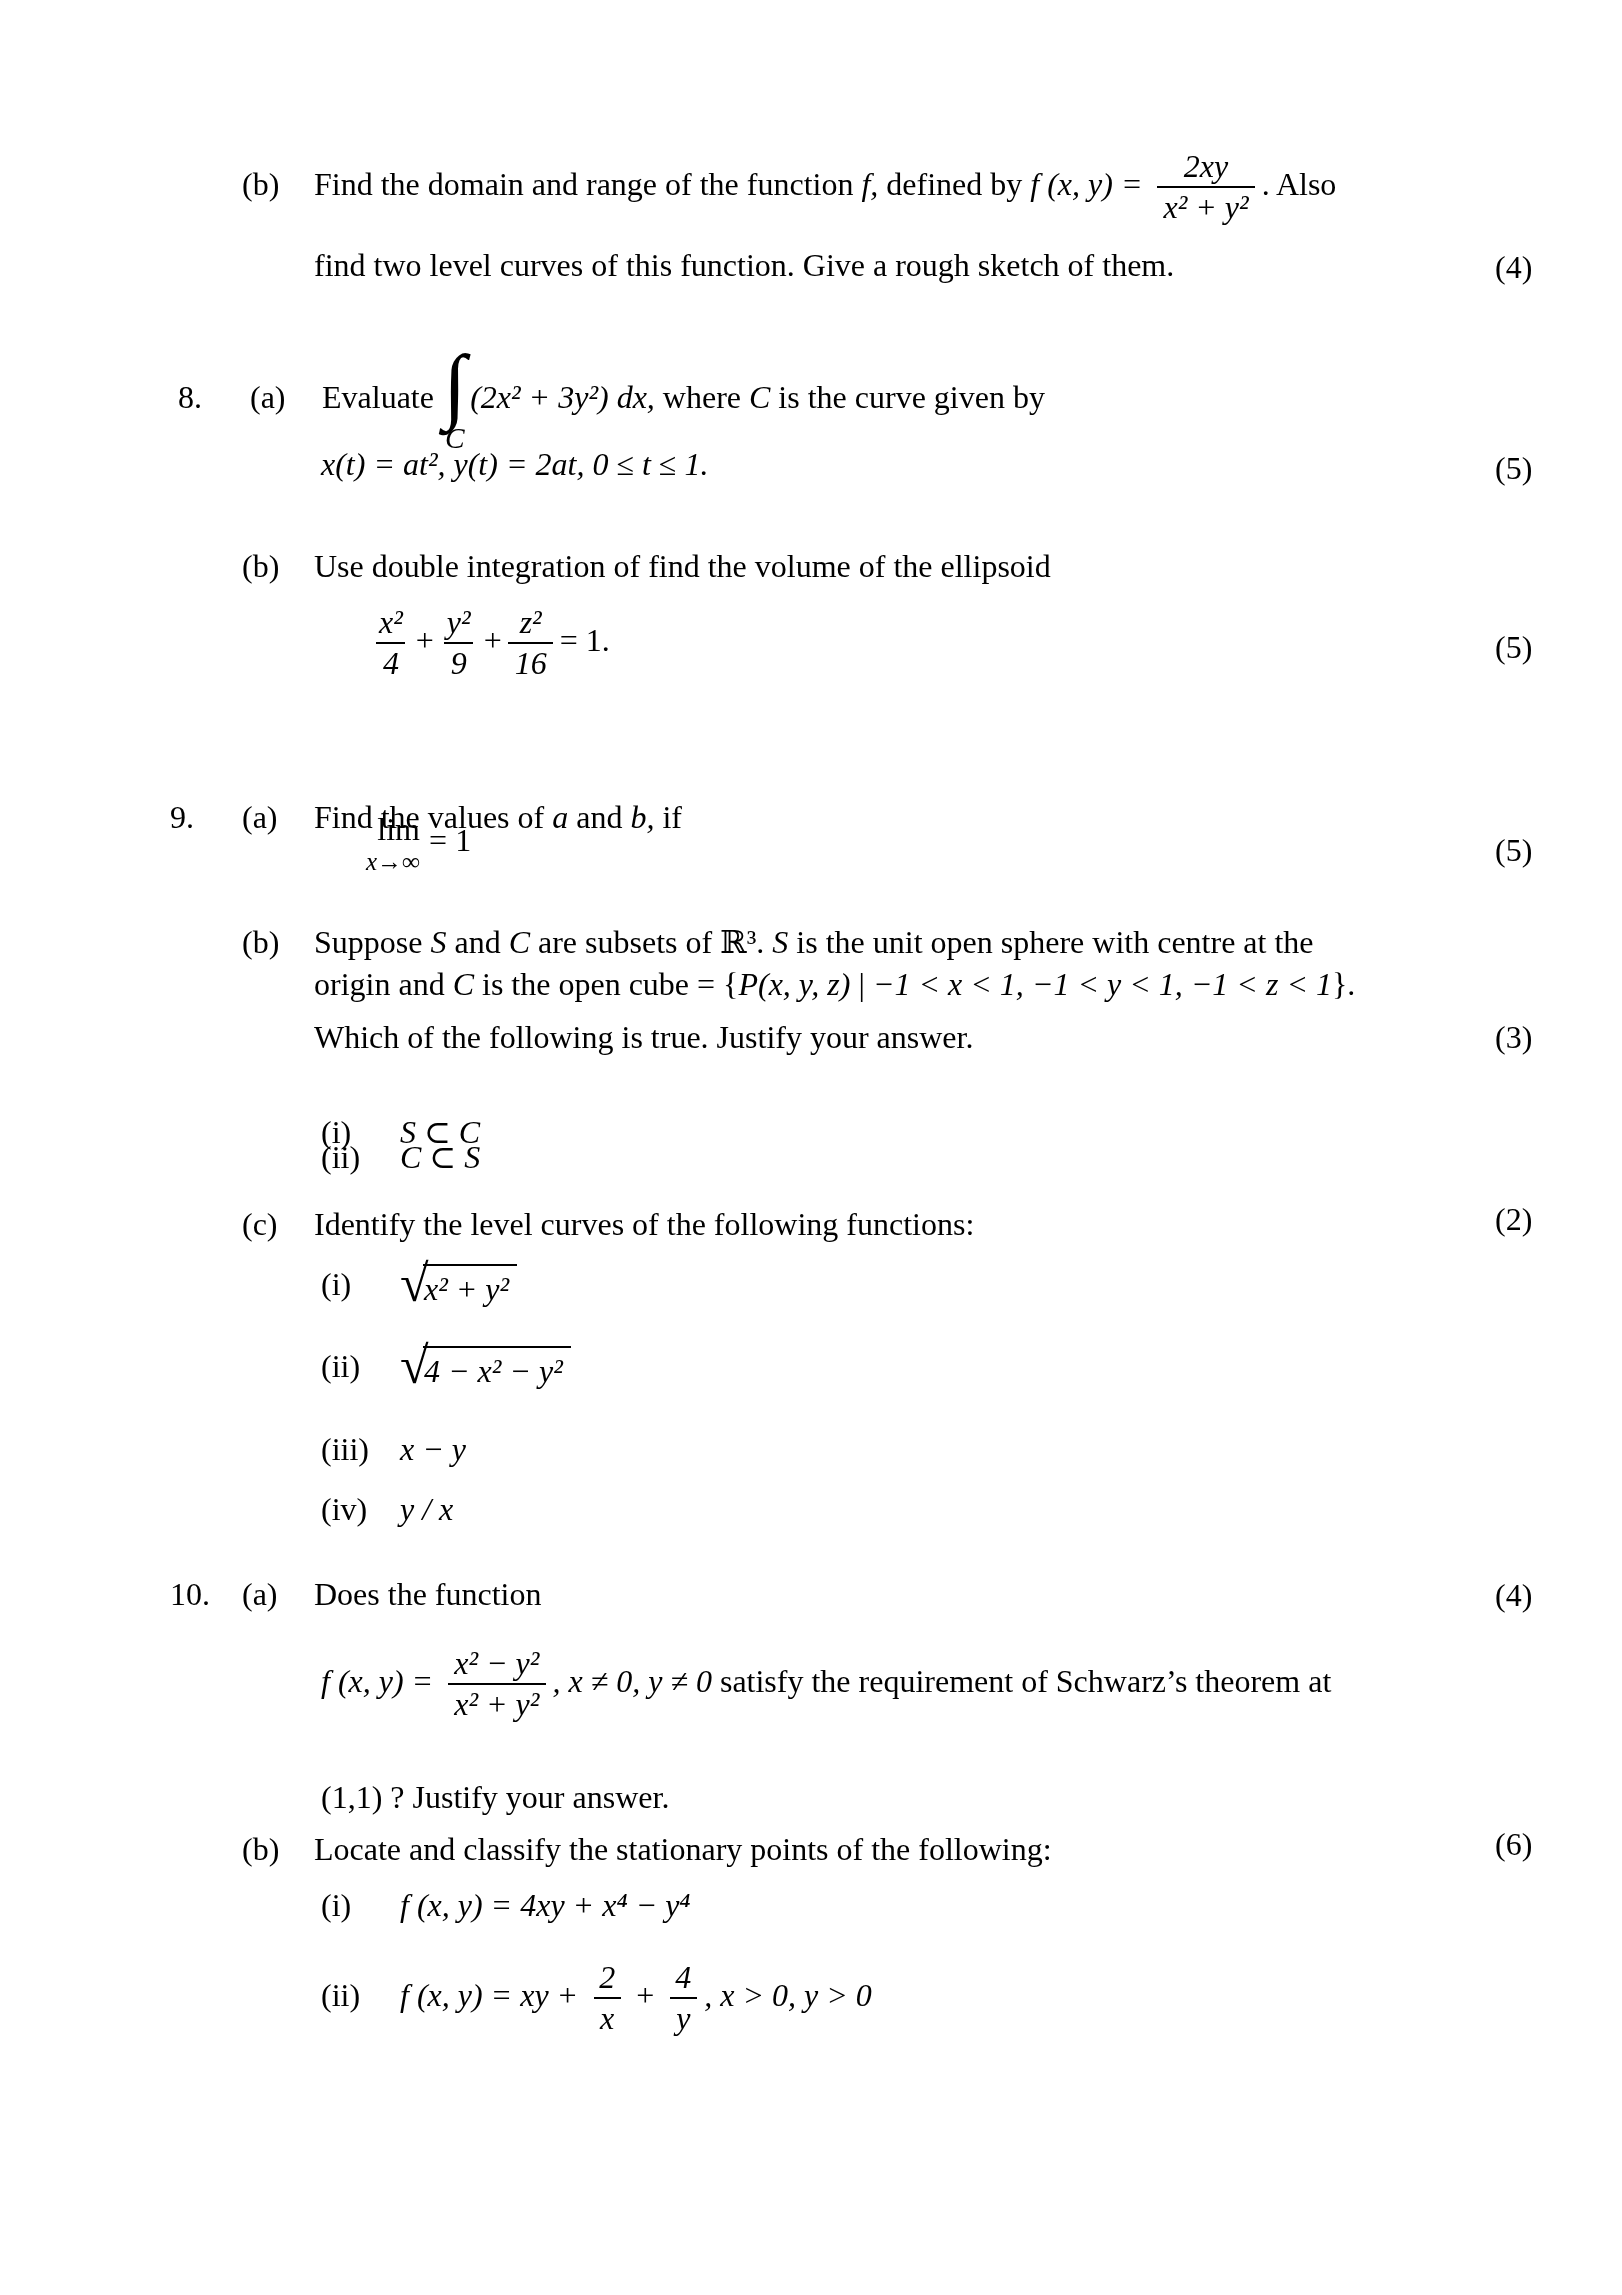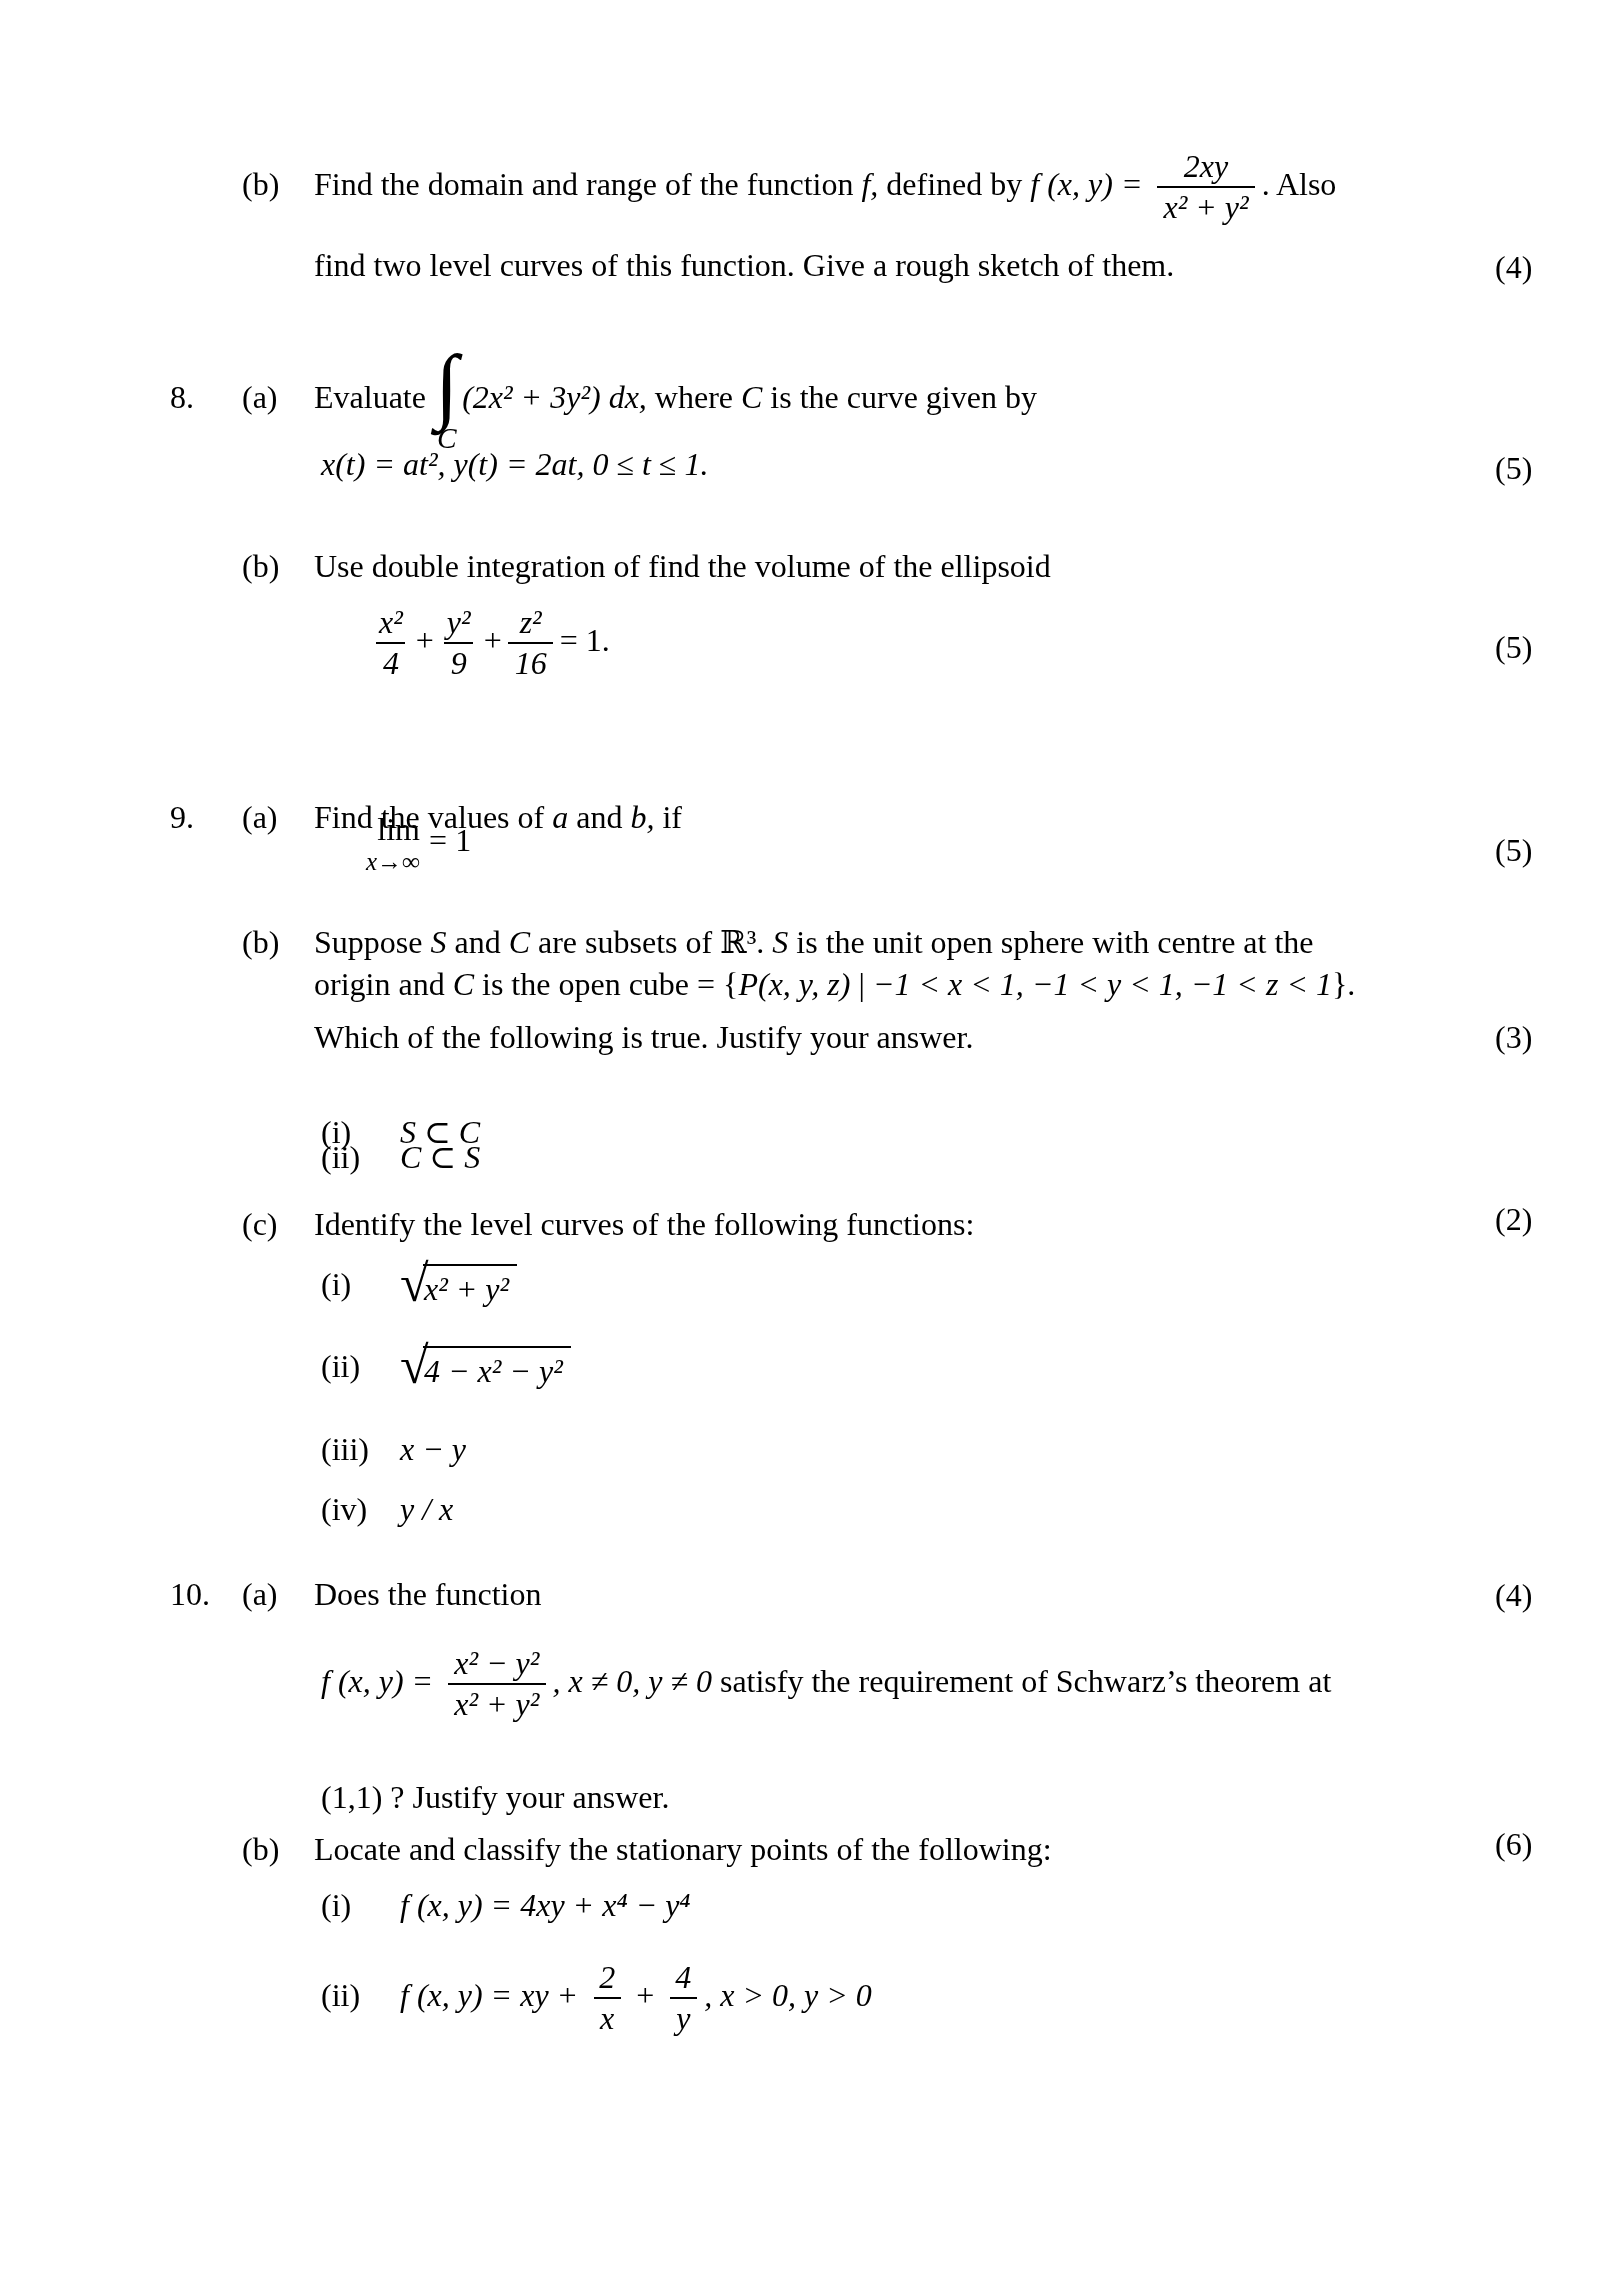--- a/index.html
+++ b/index.html
@@ -60,21 +60,21 @@
         <span class="fnum">2xy</span>
         <span class="fden">x² + y²</span>
       </span><span class="r">. Also</span>
   </div>
 
   <div class="row" style="left:314px; top:247px;">
     <span class="r">find two level curves of this function. Give a rough sketch of them.</span>
   </div>
   <span class="marks" style="top:249px;">(4)</span>
 
-  <div class="row" style="left:170px; top:347px;font-family:Liberation Serif, serif;">
+  <div class="row" style="left:178px; top:347px;font-family:Liberation Serif, serif;">
     <span class="qnum">8.</span><span class="qlabel">(a)</span><span class="r">Evaluate </span><span class="intwrap">
         <span class="int">∫</span>
         <span class="intsub">C</span>
       </span><span class="m">(2x² + 3y²) dx,</span><span class="r"> where </span><span class="m">C</span><span class="r"> is the curve given by</span>
   </div>
 
   <div class="row" style="left:321px; top:446px;">
     <span class="m">x(t) = at², y(t) = 2at, 0 ≤ t ≤ 1.</span>
   </div>
   <span class="marks" style="top:450px;">(5)</span>

